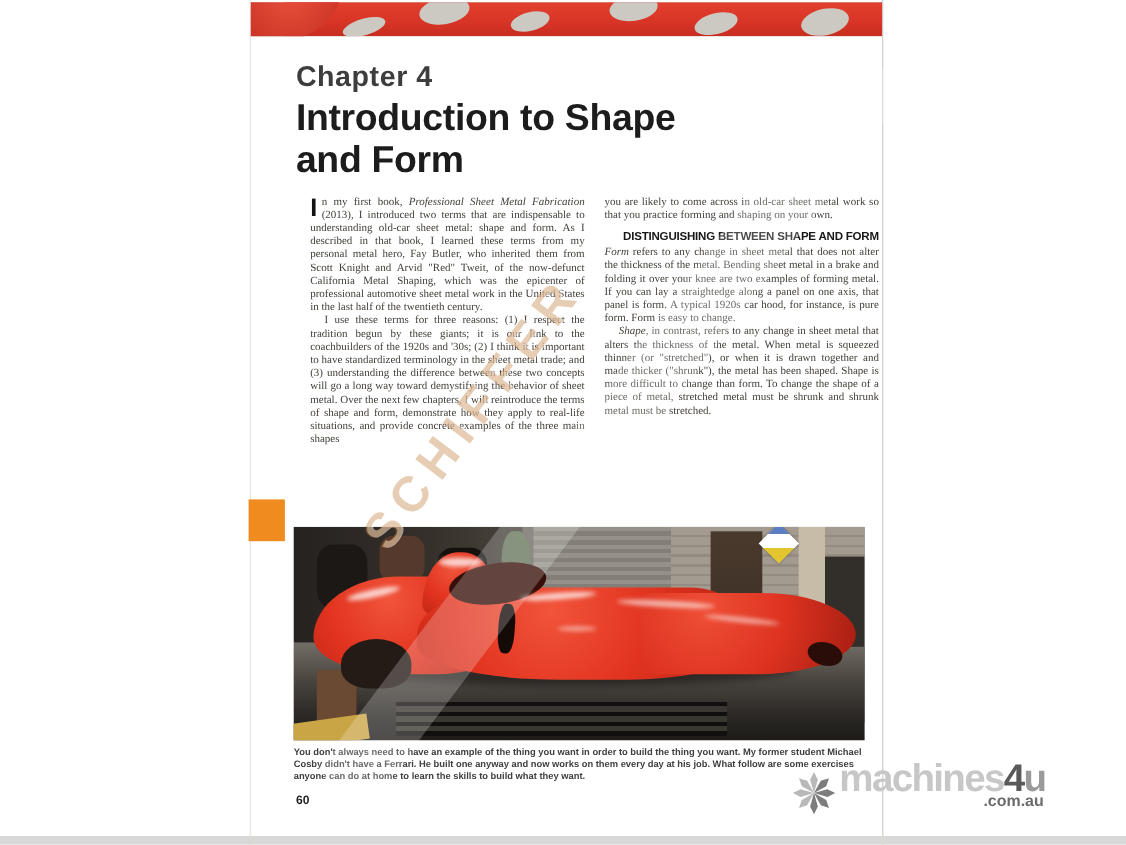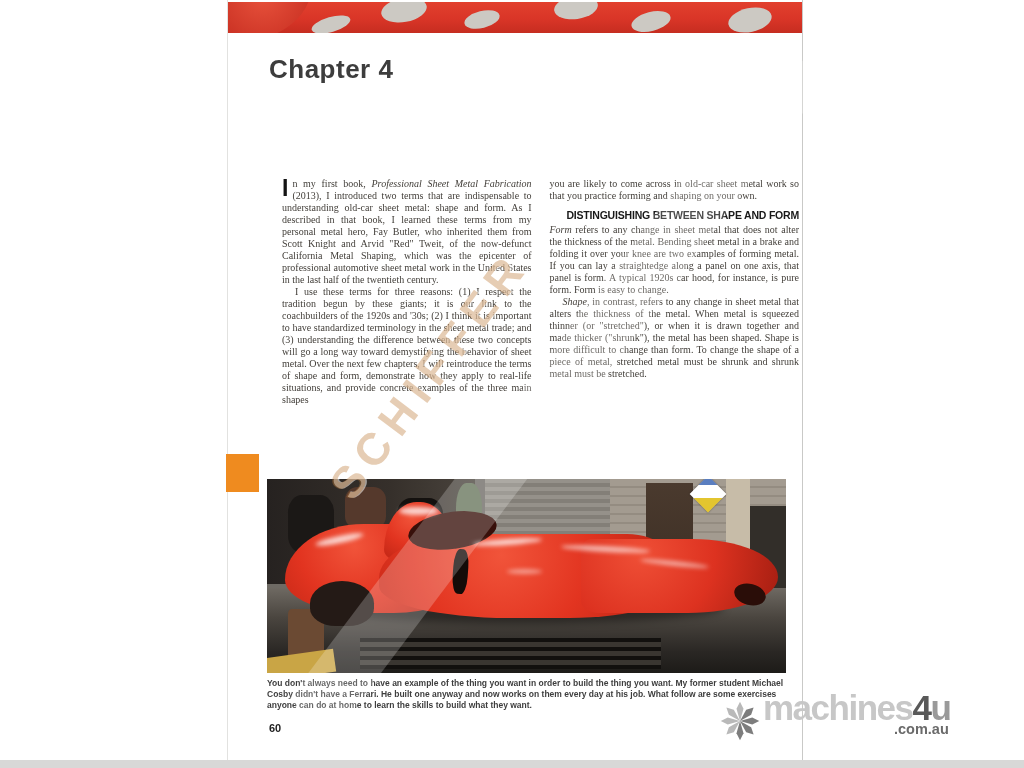--- a/index.html
+++ b/index.html
@@ -156,20 +156,21 @@
     <div class="red-blob"></div>
     <div class="hole h1"></div>
     <div class="hole h2"></div>
     <div class="hole h3"></div>
     <div class="hole h4"></div>
     <div class="hole h5"></div>
     <div class="hole h6"></div>
   </div>
 
   <div class="chapter">Chapter 4</div>
+  <h1 class="title" style="margin:0;">Introduction to Shape and Form</h1>
 
   <div class="orange-tab"></div>
 
   <div class="columns">
     <div class="col">
       <p class="p-drop"><span>In my first book, </span><em>Professional Sheet Metal Fabrication</em><span> (2013), I introduced two terms that are indispensable to understanding old-car sheet metal: shape and form. As I described in that book, I learned these terms from my personal metal hero, Fay Butler, who inherited them from Scott Knight and Arvid "Red" Tweit, of the now-defunct California Metal Shaping, which was the epicenter of professional automotive sheet metal work in the United States in the last half of the twentieth century.</span></p>
       <p class="indent">I use these terms for three reasons: (1) I respect the tradition begun by these giants; it is our link to the coachbuilders of the 1920s and '30s; (2) I think it is important to have standardized terminology in the sheet metal trade; and (3) understanding the difference between these two concepts will go a long way toward demystifying the behavior of sheet metal. Over the next few chapters, I will reintroduce the terms of shape and form, demonstrate how they apply to real-life situations, and provide concrete examples of the three main shapes</p>
     </div>
     <div class="col">
       <p>you are likely to come across in old-car sheet metal work so that you practice forming and shaping on your own.</p>

